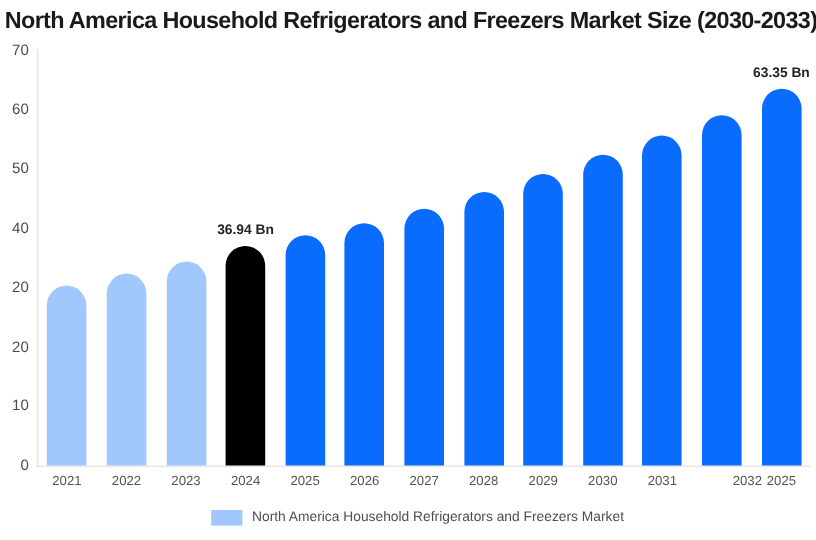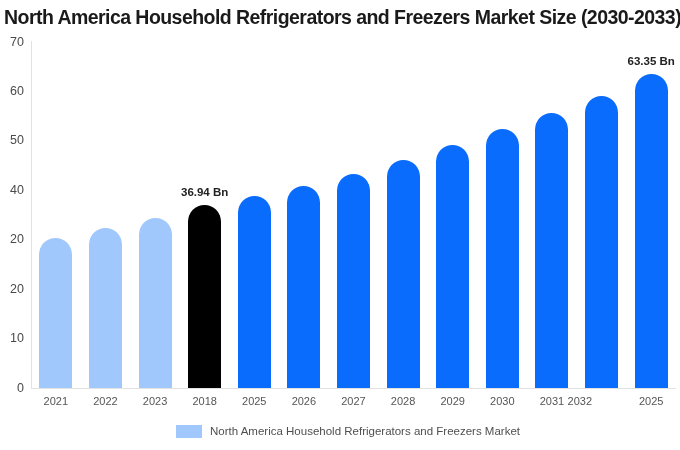--- a/index.html
+++ b/index.html
@@ -199,29 +199,29 @@
       <div class="bar-slot" style="left: 603.692px; width: 33px; height: 347px;">
         <div class="bar" style="height: 314.035px; background: rgb(10, 108, 253);"></div>
       </div>
       <div class="bar-value-label" style="left: 585.692px; width: 69px; top: 13.965px;">63.35 Bn</div>
     </div>
 
   <div id="x-axis">
       <div class="x-tick" style="left: 0px; width: 49.6154px;">2021</div>
       <div class="x-tick" style="left: 49.6154px; width: 49.6154px;">2022</div>
       <div class="x-tick" style="left: 99.2308px; width: 49.6154px;">2023</div>
-      <div class="x-tick" style="left: 148.846px; width: 49.6154px;">2018</div>
+      <div class="x-tick" style="left: 148.846px; width: 49.6154px;">2024</div>
       <div class="x-tick" style="left: 198.462px; width: 49.6154px;">2025</div>
       <div class="x-tick" style="left: 248.077px; width: 49.6154px;">2026</div>
       <div class="x-tick" style="left: 297.692px; width: 49.6154px;">2027</div>
       <div class="x-tick" style="left: 347.308px; width: 49.6154px;">2028</div>
       <div class="x-tick" style="left: 396.923px; width: 49.6154px;">2029</div>
       <div class="x-tick" style="left: 446.538px; width: 49.6154px;">2030</div>
       <div class="x-tick" style="left: 496.154px; width: 49.6154px;">2031</div>
-      <div class="x-tick" style="left: 524px; width: 49.6154px; text-align: center;">2032</div>
+      <div class="x-tick" style="left: 567px; width: 49.6154px; text-align: center;">2032</div>
       <div class="x-tick" style="left: 595.385px; width: 49.6154px;">2025</div>
     </div>
 
   <div id="legend">
     <div id="legend-swatch"></div>
     <div id="legend-label">North America Household Refrigerators and Freezers Market</div>
   </div>
 
 </div>
 

